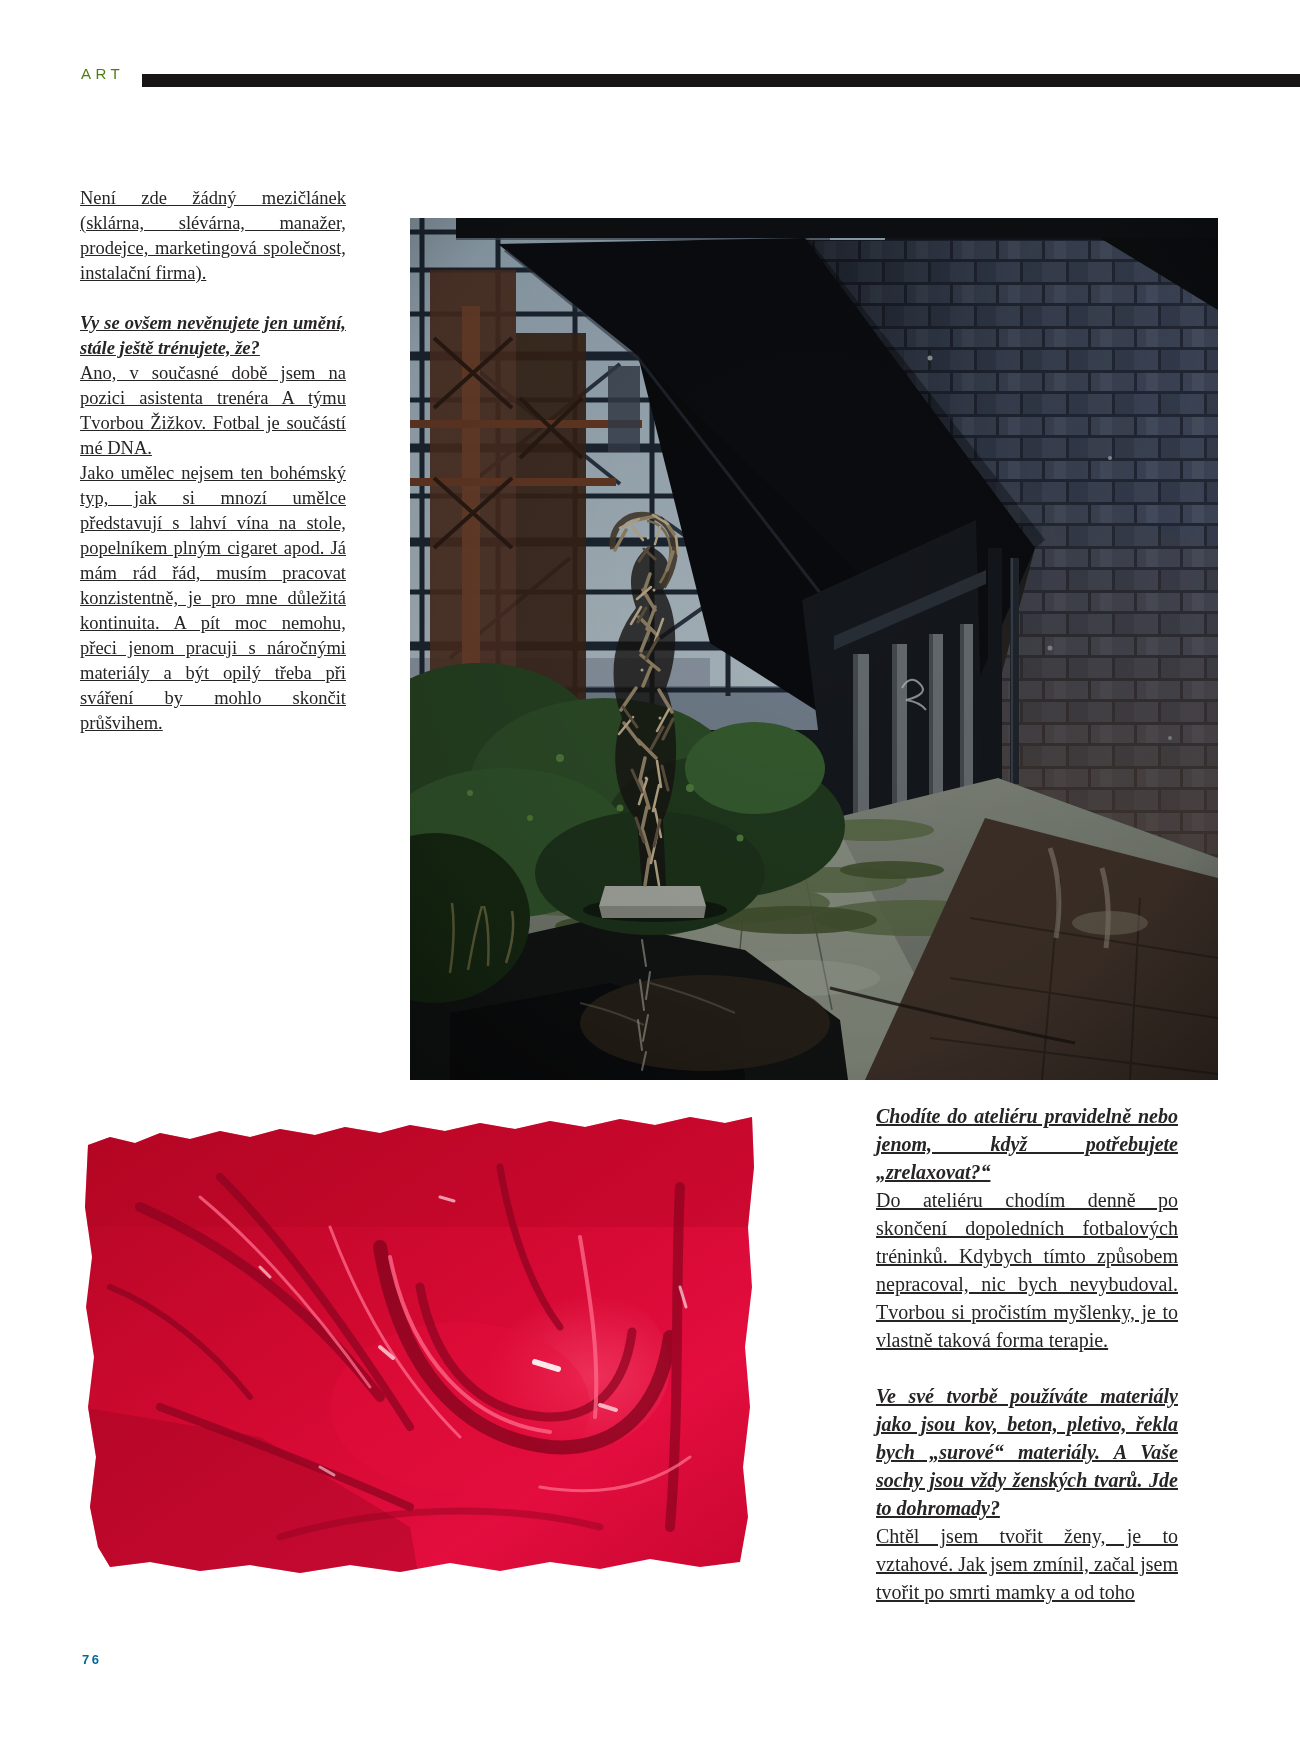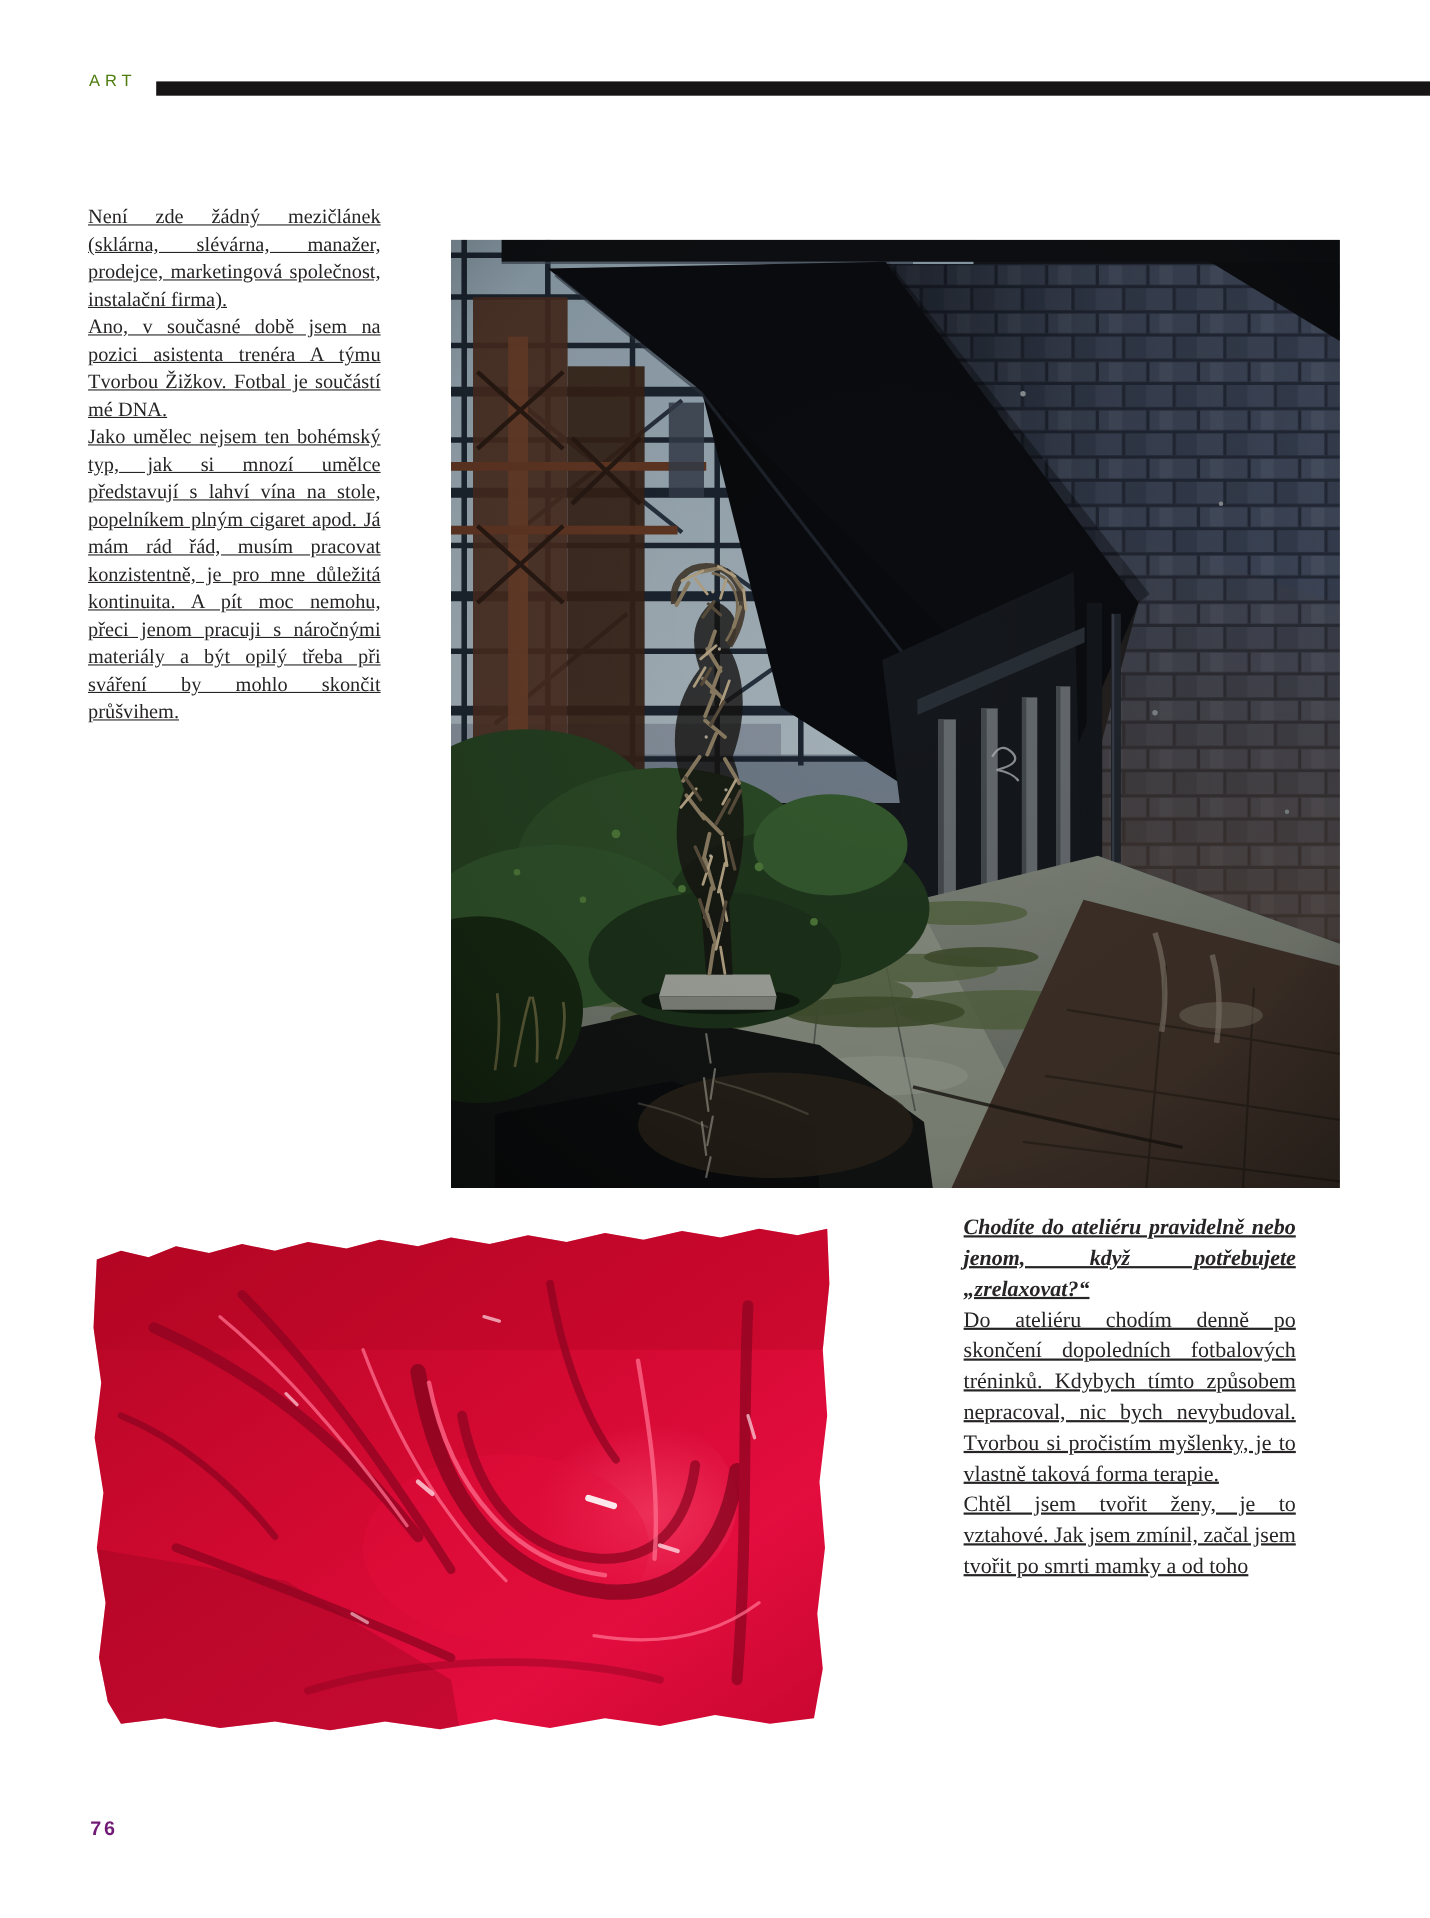--- a/index.html
+++ b/index.html
@@ -30,33 +30,34 @@
   .col-right p.q:first-child{margin-top:0;}
   
   figure{margin:0;padding:0;position:absolute;}
   .photo{left:410px;top:218px;width:808px;height:862px;}
   .artwork{left:80px;top:1107px;width:676px;height:478px;}
   figure svg{display:block;}
   
   .pagenum{
     position:absolute;left:82px;top:1652px;
     font-family:"Liberation Sans","DejaVu Sans",sans-serif;
-    font-weight:bold;font-size:18px;letter-spacing:2.5px;color:#701a75;
+    font-weight:bold;font-size:13px;letter-spacing:2.5px;color:#0369a1;
   }
 </style>
 </head>
 <body>
 
 <div class="page">
 
   <span class="kicker">ART</span>
   <div class="rule"></div>
 
   <section class="col col-left">
     <p class="a">Není zde žádný mezičlánek (sklárna, slévárna, manažer, prodejce, marketingová společnost, instalační firma).</p>
+    <p class="q">Vy se ovšem nevěnujete jen umění, stále ještě trénujete, že?</p>
     <p class="a">Ano, v současné době jsem na pozici asistenta trenéra A týmu Tvorbou Žižkov. Fotbal je součástí mé DNA.</p>
     <p class="a">Jako umělec nejsem ten bohémský typ, jak si mnozí umělce představují s lahví vína na stole, popelníkem plným cigaret apod. Já mám rád řád, musím pracovat konzistentně, je pro mne důležitá kontinuita. A pít moc nemohu, přeci jenom pracuji s náročnými materiály a být opilý třeba při sváření by mohlo skončit průšvihem.</p>
   </section>
 
   <figure class="photo" aria-label="Kovová socha ženské postavy ze svařovaných tyčí stojící v opuštěném industriálním areálu u cihlové zdi">
     <svg width="808" height="862" viewBox="0 0 808 862">
       <defs>
         <linearGradient id="skyG" x1="0" y1="0" x2="0" y2="1">
           <stop offset="0" stop-color="#9fb2bf"></stop>
             <stop offset="1" stop-color="#bcc8ce"></stop>
@@ -284,18 +285,19 @@
           <path d="M360 90L374 94" stroke-width="3" opacity=".7"></path>
           <path d="M240 360L254 368" stroke-width="3" opacity=".6"></path>
         </g>
       </g>
     </svg>
   </figure>
 
   <section class="col col-right">
     <p class="q">Chodíte do ateliéru pravidelně nebo jenom, když potřebujete „zrelaxovat?“</p>
     <p class="a">Do ateliéru chodím denně po skončení dopoledních fotbalových tréninků. Kdybych tímto způsobem nepracoval, nic bych nevybudoval. Tvorbou si pročistím myšlenky, je to vlastně taková forma terapie.</p>
+    <p class="q">Ve své tvorbě používáte materiály jako jsou kov, beton, pletivo, řekla bych „surové“ materiály. A Vaše sochy jsou vždy ženských tvarů. Jde to dohromady?</p>
     <p class="a">Chtěl jsem tvořit ženy, je to vztahové. Jak jsem zmínil, začal jsem tvořit po smrti mamky a od toho</p>
   </section>
 
   <div class="pagenum">76</div>
 
 </div>
 
 </body></html>

